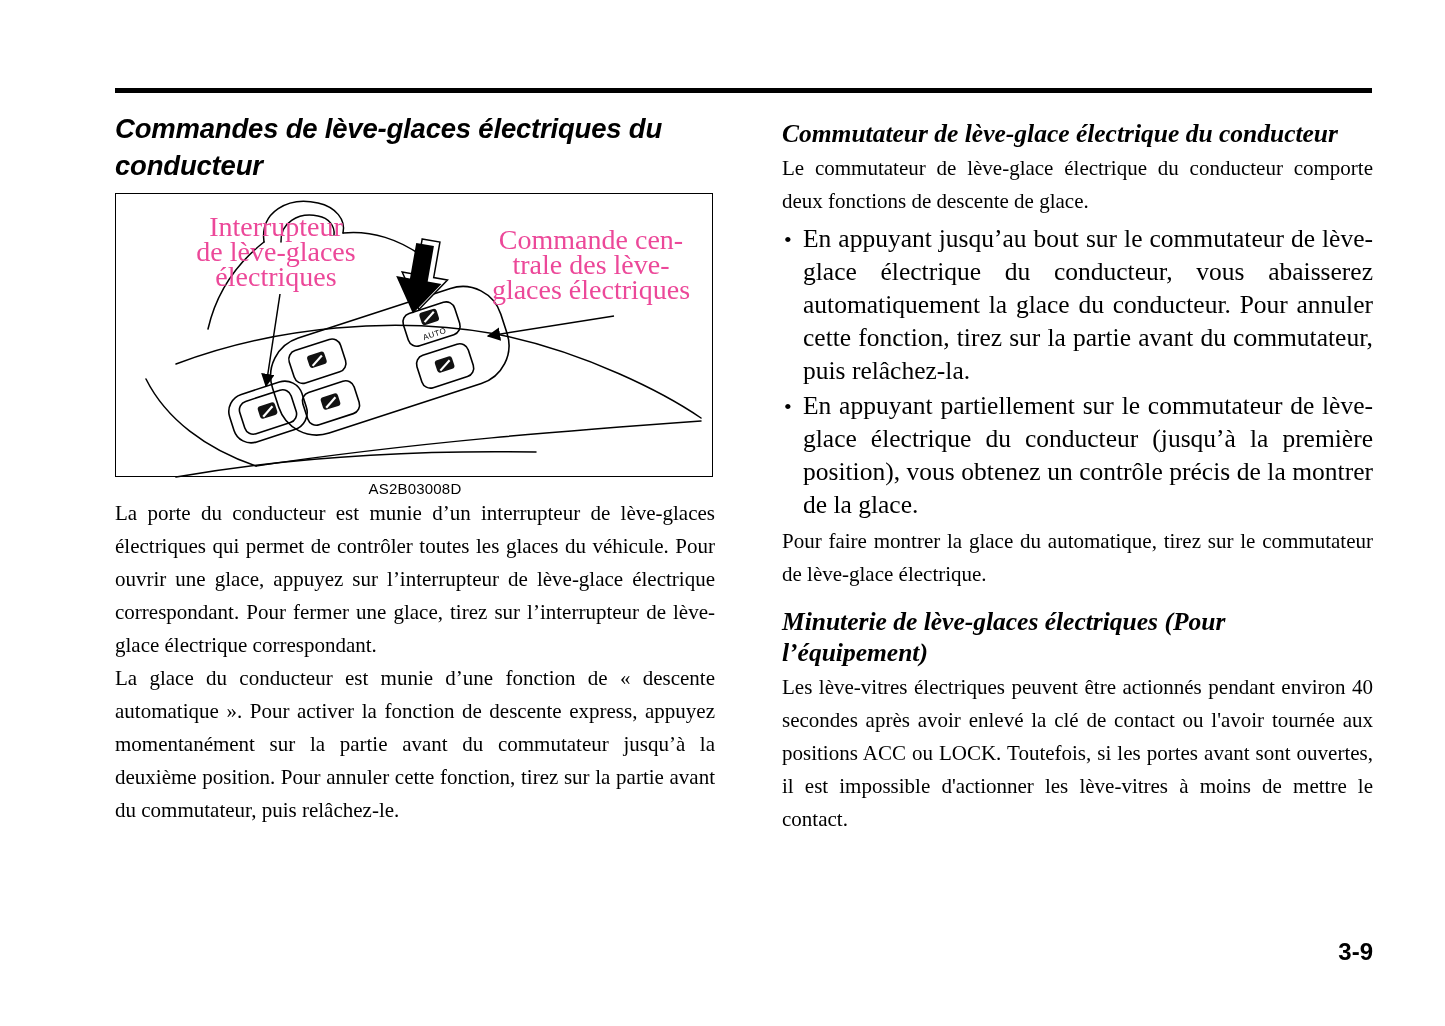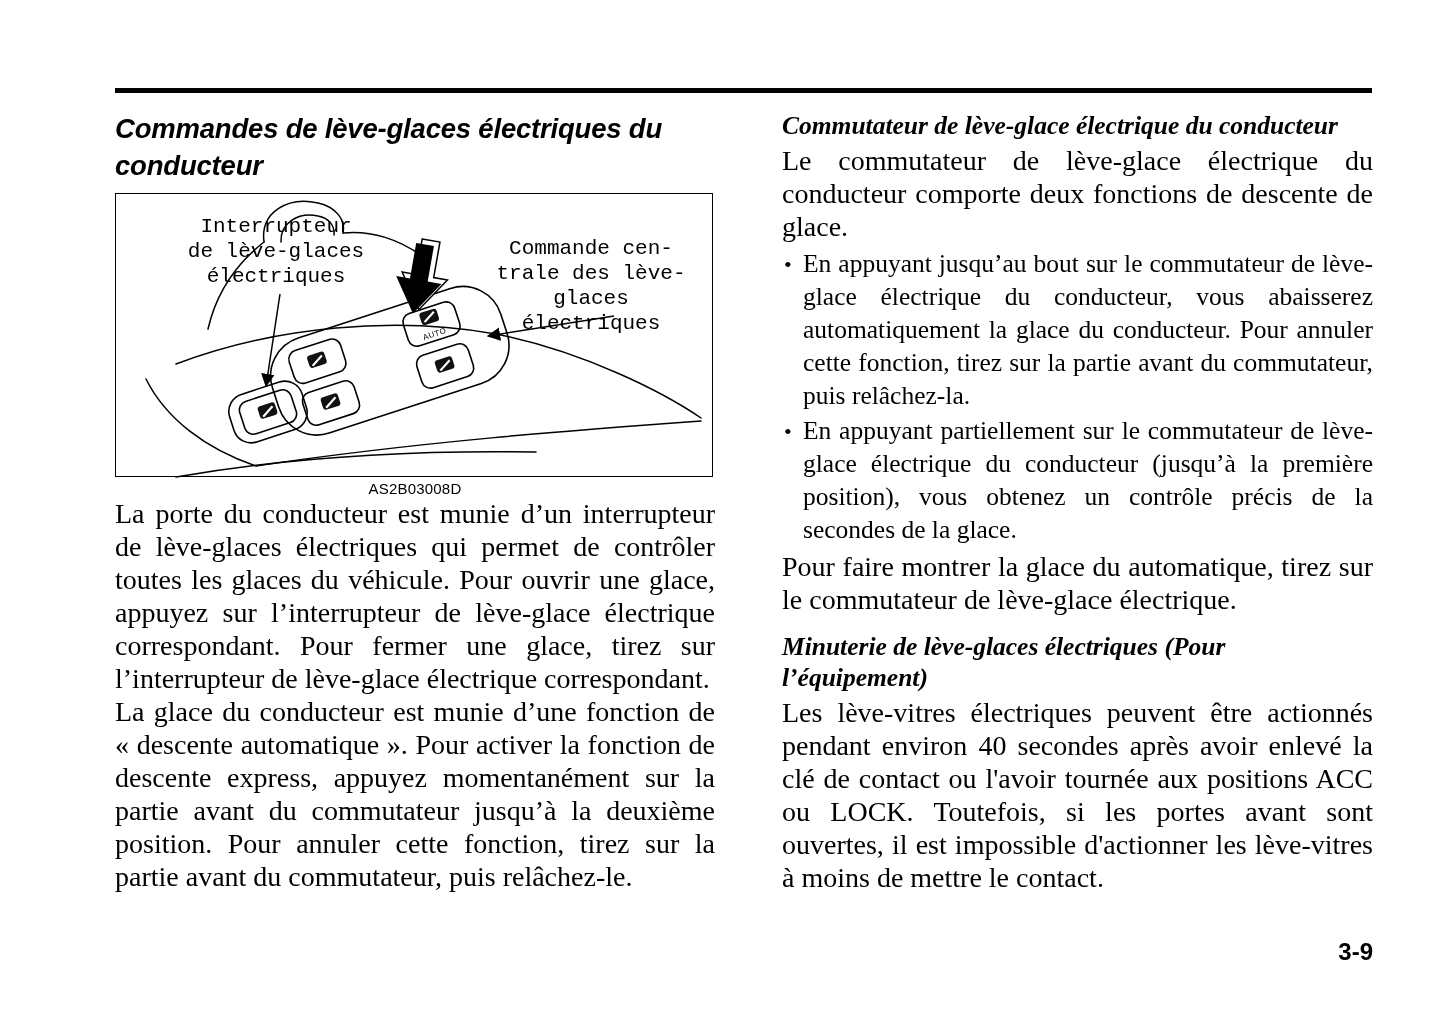--- a/index.html
+++ b/index.html
@@ -33,45 +33,45 @@
   }
   .subheading {
     font-family: "Liberation Serif", serif;
     font-weight: bold;
     font-style: italic;
     font-size: 25.5px;
     line-height: 31px;
     margin: 3px 0 3px 0;
   }
   .body-text {
-    font-size: 28px;
+    font-size: 21px;
     line-height: 33px;
     text-align: justify;
     margin: 0;
   }
   .figure-wrap { margin: 0 0 2px 0; }
   .figure-box {
     position: relative;
     width: 598px;
     height: 284px;
     border: 1px solid #000;
     background: #fff;
   }
   .figure-box svg { position: absolute; left: 0; top: 0; }
   .fig-label {
     position: absolute;
-    font-family: Liberation Mono, monospace;
-    font-size: 21px;
+    font-family: Liberation Serif, serif;
+    font-size: 28px;
     line-height: 25px;
     text-align: center;
     white-space: pre-line;
-    color: #000000;
+    color: #ec4899;
   }
   .fig-label-left  { left: 68px;  top: 20px; width: 184px; }
-  .fig-label-right { left: 372px; top: 42px; width: 206px; text-align: center; }
+  .fig-label-right { left: 372px; top: 33px; width: 206px; text-align: center; }
   .fig-caption {
     font-family: "Liberation Sans", sans-serif;
     font-size: 15px;
     letter-spacing: 0.2px;
     text-align: center;
     margin: 3px 0 0 0;
   }
   ul.bullet-list { list-style: none; margin: 4px 0 0 0; padding: 0; }
   li.bullet-item {
     position: relative;
@@ -182,30 +182,30 @@
     </figure>
 
     <p class="body-text">La porte du conducteur est munie d’un interrupteur de lève-glaces électriques qui permet de contrôler toutes les glaces du véhicule. Pour ouvrir une glace, appuyez sur l’interrupteur de lève-glace électrique correspondant. Pour fermer une glace, tirez sur l’interrupteur de lève-glace électrique correspondant.</p>
 
 
     <p class="body-text">La glace du conducteur est munie d’une fonction de «&nbsp;descente automatique&nbsp;». Pour activer la fonction de descente express, appuyez momentanément sur la partie avant du commutateur jusqu’à la deuxième position. Pour annuler cette fonction, tirez sur la partie avant du commutateur, puis relâchez-le.</p>
   </div>
 
   <div class="col-right">
 
-    <h2 class="subheading" style="margin-top:0;">Commutateur de lève-glace électrique du conducteur</h2>
+    <h2 class="subheading" style="margin-top:8px;">Commutateur de lève-glace électrique du conducteur</h2>
 
     <p class="body-text">Le commutateur de lève-glace électrique du conducteur comporte deux fonctions de descente de glace.</p>
 
     <ul class="bullet-list">
       <li class="bullet-item">
         <span class="bullet-glyph">•</span><span>En appuyant jusqu’au bout sur le commutateur de lève-glace électrique du conducteur, vous abaisserez automatiquement la glace du conducteur. Pour annuler cette fonction, tirez sur la partie avant du commutateur, puis relâchez-la.</span>
       </li>
       <li class="bullet-item">
-        <span class="bullet-glyph">•</span><span>En appuyant partiellement sur le commutateur de lève-glace électrique du conducteur (jusqu’à la première position), vous obtenez un contrôle précis de la secondes de la glace.</span>
+        <span class="bullet-glyph">•</span><span>En appuyant partiellement sur le commutateur de lève-glace électrique du conducteur (jusqu’à la première position), vous obtenez un contrôle précis de la montrer de la glace.</span>
       </li>
     </ul>
 
     <div class="gap-sm"></div>
 
     <p class="body-text">Pour faire montrer la glace du automatique, tirez sur le commutateur de lève-glace électrique.</p>
 
     <div class="gap-md"></div>
 
     <h2 class="subheading">Minuterie de lève-glaces électriques (Pour l’équipement)</h2>

